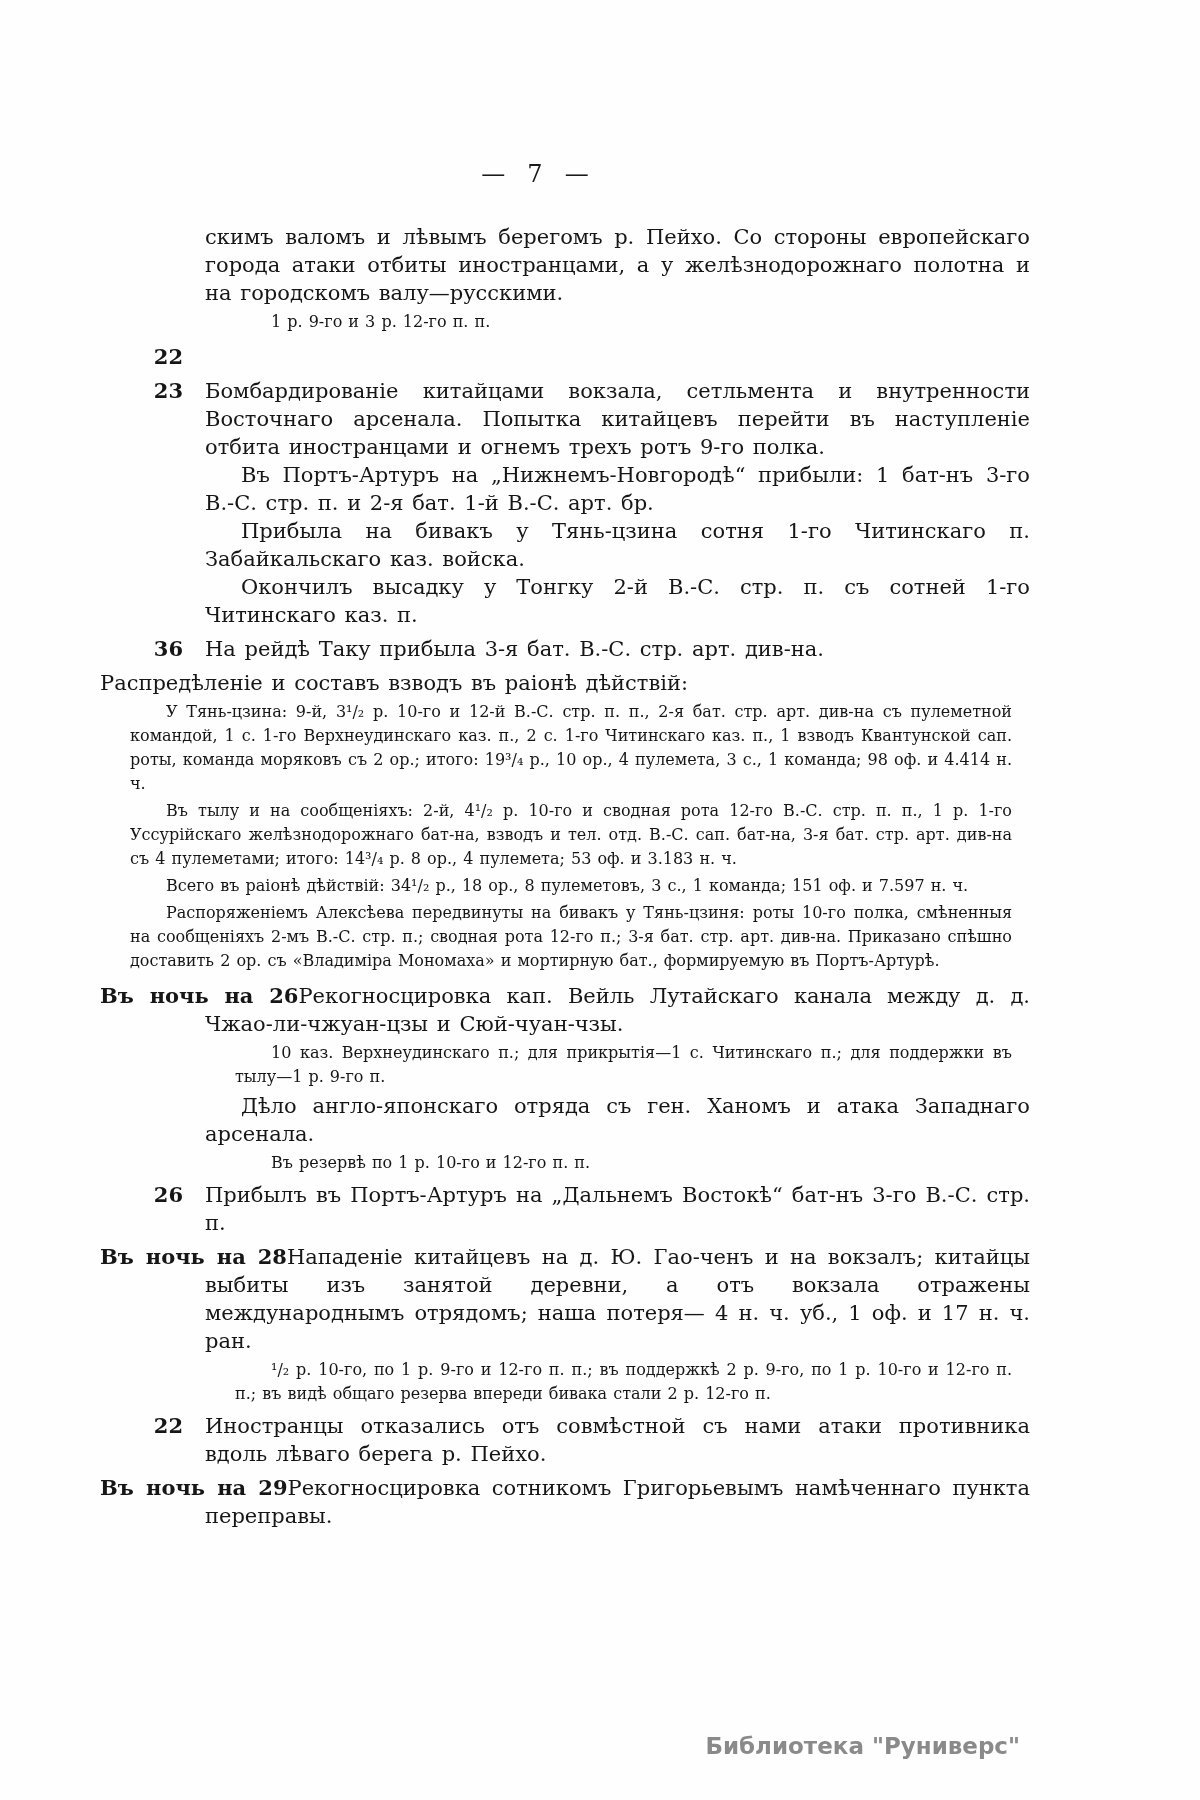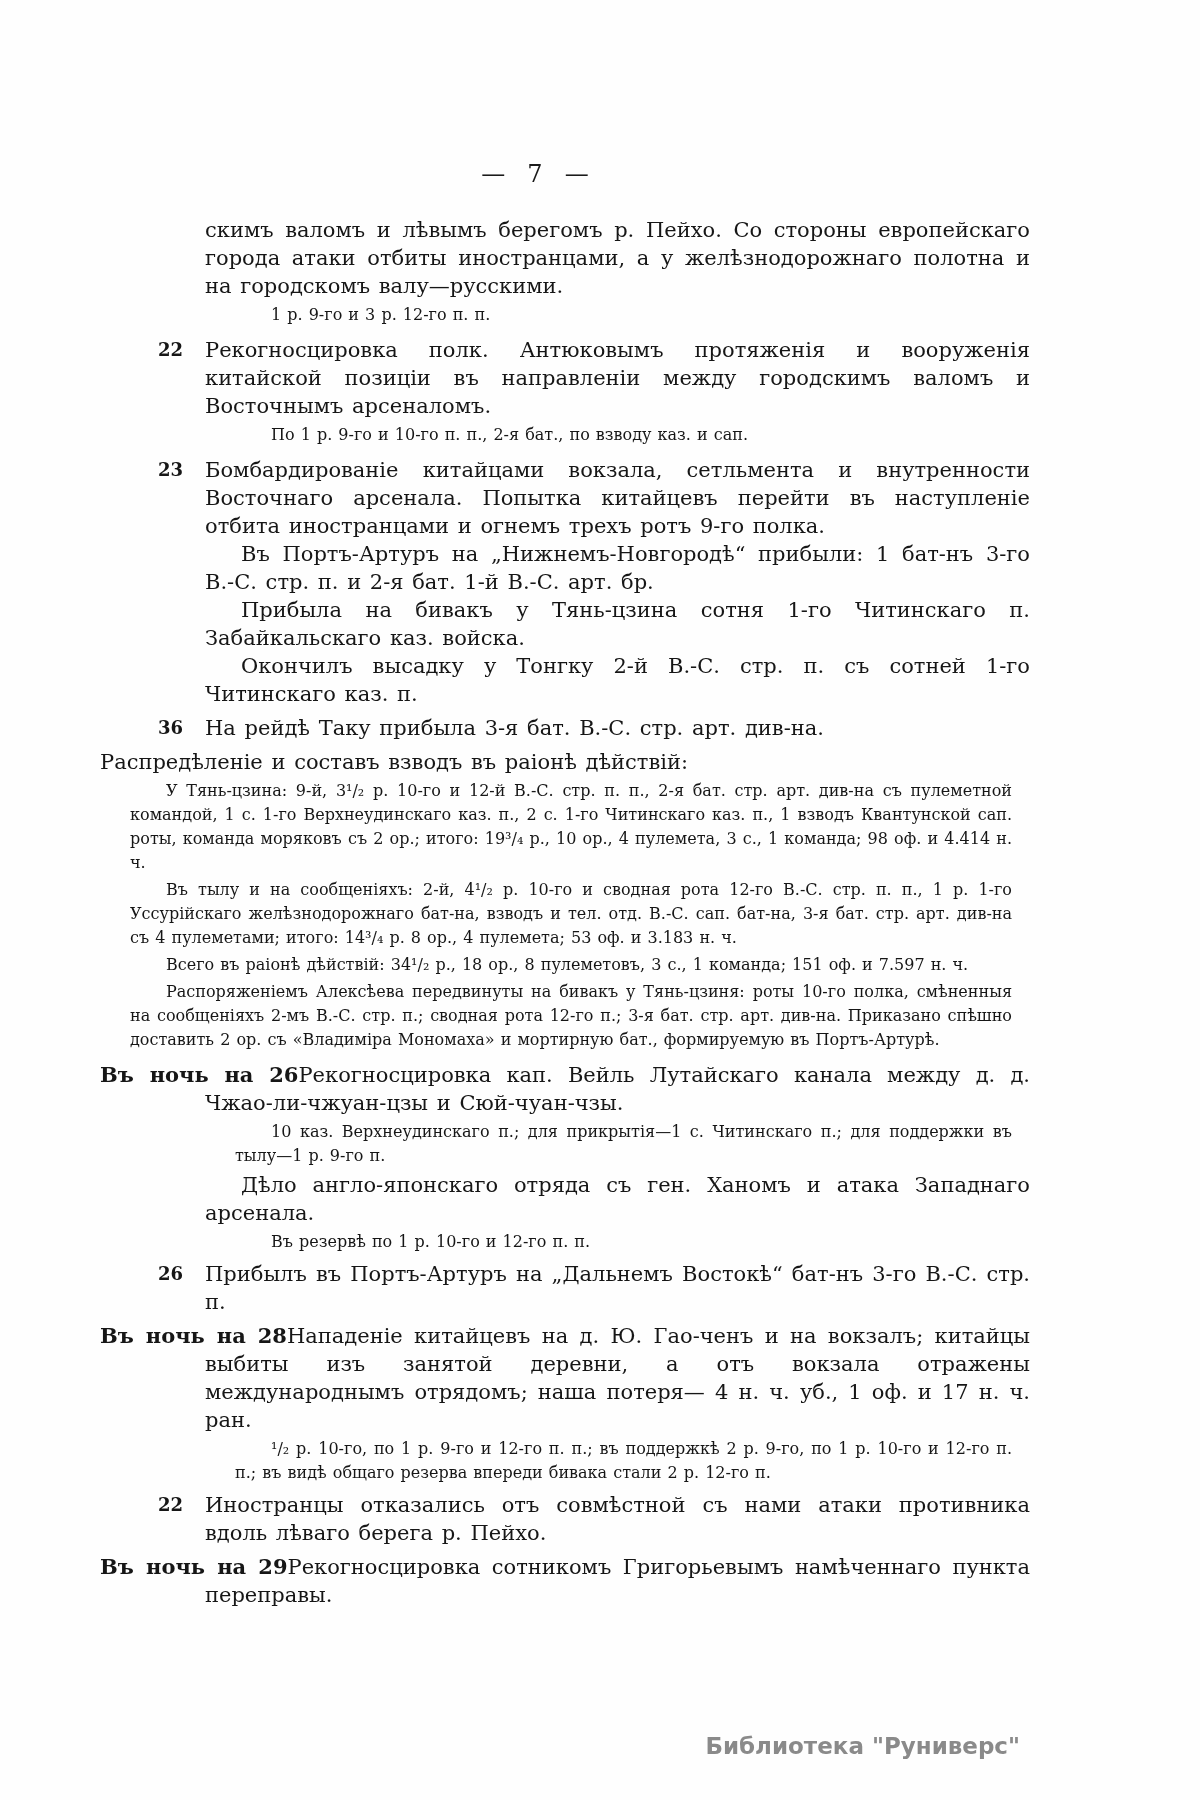--- a/index.html
+++ b/index.html
@@ -19,29 +19,29 @@
     position: absolute;
     top: 160px; left: 205px; width: 660px;
     text-align: center;
     font-size: 24px;
     color: #1a1a1a;
   }
   .pagenum .dash { letter-spacing: 0; padding: 0 22px; }
   .pagenum .num { font-weight: normal; }
   .content {
     position: absolute;
-    left: 100px; top: 216px; width: 930px;
+    left: 100px; top: 223px; width: 930px;
   }
   .entry { display: flex; margin-bottom: 6px; }
   .entry .num-col {
     width: 105px; min-width: 105px;
     box-sizing: border-box;
     text-align: right; padding-right: 22px;
     font-weight: bold;
-    font-size: 18px; line-height: 28px;
+    font-size: 21px; line-height: 28px;
   }
   .entry .body { flex: 1; min-width: 0; }
   .entry.night { display: block; padding-left: 105px; }
   .para {
     font-size: 21px; line-height: 28px;
     text-align: justify;
     word-spacing: 2px;
     margin: 0;
   }
   .para.cont { text-indent: 36px; }
@@ -78,24 +78,20 @@
     <div class="entry">
       <div class="num-col"></div>
       <div class="body">
         <p class="para">скимъ валомъ и лѣвымъ берегомъ р. Пейхо. Со стороны европейскаго города атаки отбиты иностранцами, а у желѣзнодорожнаго полотна и на городскомъ валу—русскими.</p>
         <p class="note">1 р. 9-го и 3 р. 12-го п. п.</p>
       </div>
     </div>
 
     <div class="entry">
       <div class="num-col">22</div>
-      <div class="body">
-        <p class="para">Рекогносцировка полк. Антюковымъ протяженія и вооруженія китайской позиціи въ направленіи между городскимъ валомъ и Восточнымъ арсеналомъ.</p>
-        <p class="note">По 1 р. 9-го и 10-го п. п., 2-я бат., по взводу каз. и сап.</p>
-      </div>
     </div>
 
     <div class="entry">
       <div class="num-col">23</div>
       <div class="body">
         <p class="para">Бомбардированіе китайцами вокзала, сетльмента и внутренности Восточнаго арсенала. Попытка китайцевъ перейти въ наступленіе отбита иностранцами и огнемъ трехъ ротъ 9-го полка.</p>
         <p class="para cont">Въ Портъ-Артуръ на „Нижнемъ-Новгородѣ“ прибыли: 1 бат-нъ 3-го В.-С. стр. п. и 2-я бат. 1-й В.-С. арт. бр.</p>
         <p class="para cont">Прибыла на бивакъ у Тянь-цзина сотня 1-го Читинскаго п. Забайкальскаго каз. войска.</p>
         <p class="para cont">Окончилъ высадку у Тонгку 2-й В.-С. стр. п. съ сотней 1-го Читинскаго каз. п.</p>
       </div>

